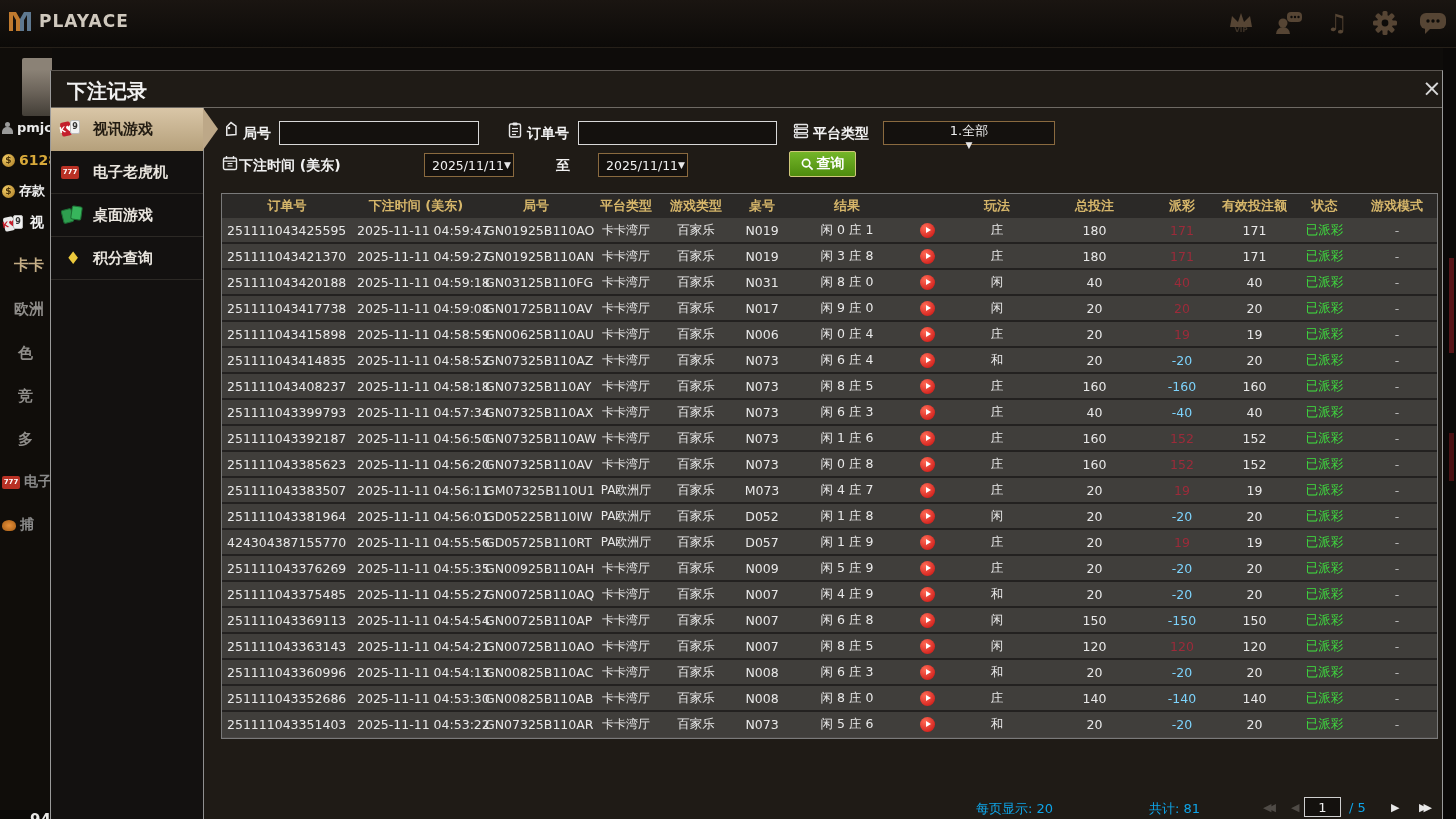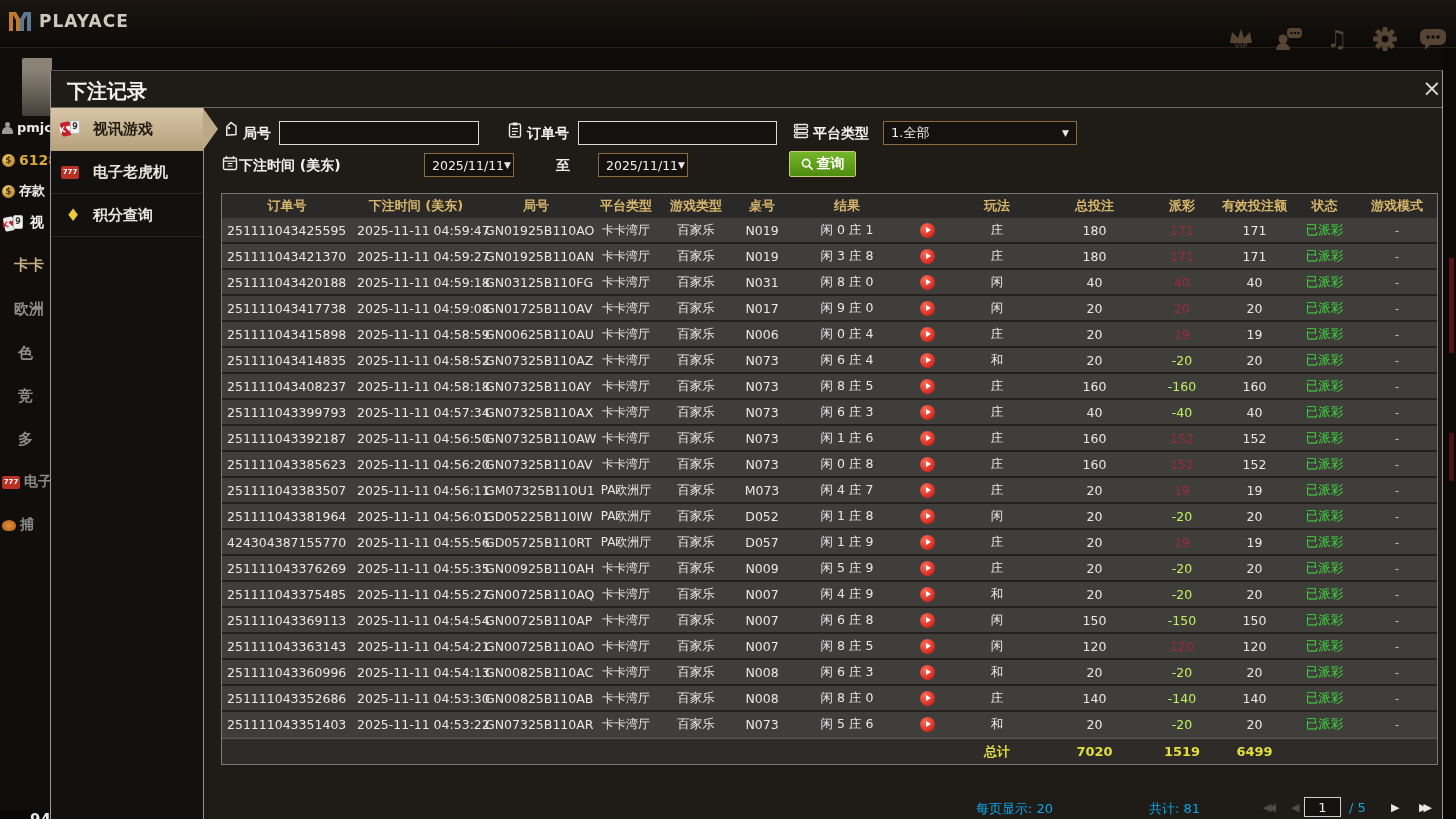--- a/index.html
+++ b/index.html
@@ -3,21 +3,21 @@
 <meta charset="utf-8">
 <style>
   * { margin:0; padding:0; box-sizing:border-box; }
   html,body { width:1456px; height:819px; overflow:hidden; background:#0e0c0a;
     font-family:"DejaVu Sans","Liberation Sans",sans-serif; }
   
   .topbar { position:absolute; left:0; top:0; width:1456px; height:48px;
     background:linear-gradient(#1a1511,#0c0a08); border-bottom:1px solid #262019; }
   .logo { position:absolute; left:8px; top:10px; display:flex; align-items:center; gap:7px; }
   .logo-text { color:#cfc8bd; font-size:17px; font-weight:bold; letter-spacing:1px; }
-  .tb-icons { position:absolute; right:8px; top:22px; display:flex; gap:18px; align-items:flex-start; }
+  .tb-icons { position:absolute; right:8px; top:6px; display:flex; gap:18px; align-items:flex-start; }
   .tb-ic { width:30px; height:34px; display:flex; flex-direction:column; align-items:center; justify-content:center; color:#564534; }
   .tb-ic svg { display:block; }
   .vip-t { font-size:7px; color:#3f3428; font-weight:bold; margin-top:-2px; }
   .music-g { font-size:24px; line-height:24px; color:#564534; }
   
   .bg-left { position:absolute; left:0; top:48px; width:52px; height:762px; background:#100d0a; }
   .avatar { position:absolute; left:22px; top:10px; width:30px; height:58px;
     background:linear-gradient(#8b8276 20%,#6e665c 55%,#433e37); border-radius:2px 0 0 2px; }
   .bgl-item { position:absolute; display:flex; align-items:center; gap:4px; white-space:nowrap; }
   .coin { width:13px; height:13px; border-radius:50%; background:radial-gradient(circle at 35% 35%,#f5d06a,#a3731d);
@@ -77,21 +77,21 @@
   
   .tbl { position:absolute; left:170px; top:122px; width:1217px; background:#262320; border:1px solid #7a7a7a; }
   .grid { display:grid; grid-template-columns:130px 128px 112px 68px 72px 60px 110px 50px 90px 105px 70px 75px 65px 80px; }
   .thead { height:24px; background:#2b2927; }
   .thead > div { display:flex; align-items:center; justify-content:center; color:#d6b66a; font-size:13px; font-weight:bold; white-space:nowrap; }
   .trow { height:26px; background:#403e3b; border-bottom:2px solid #232120; }
   .trow:last-of-type { border-bottom:1px solid #4a4745; }
   .cell { display:flex; align-items:center; justify-content:center; color:#e8e8e8; font-size:12.5px; white-space:nowrap; }
   .cell.l { justify-content:flex-start; padding-left:5px; }
   .cell.win { color:#9c2b3a; }
-  .cell.loss { color:#bef264; }
+  .cell.loss { color:#7dd3fc; }
   .cell.ok { color:#3ede3e; }
   .cell.dim { color:#b5b5b5; }
   .play-btn { width:15px; height:15px; border-radius:50%; background:radial-gradient(circle at 35% 30%,#ff6a55,#c60d0d);
     position:relative; cursor:pointer; margin:auto; }
   .play-btn::after { content:''; position:absolute; left:6px; top:4px; border-top:3.5px solid transparent;
     border-bottom:3.5px solid transparent; border-left:5.5px solid #fff; }
   .sumrow { height:26px; background:#2e2b28; border-top:1px solid #55524e; }
   .sumrow > div { display:flex; align-items:center; justify-content:center; color:#e3df3c; font-size:13px; font-weight:bold; }
   .sum-lab { grid-column:9; } .sum-bet { grid-column:10; } .sum-pay { grid-column:11; } .sum-val { grid-column:12; }
   
@@ -219,20 +219,27 @@
       </span>
       <span>视讯游戏</span>
     </div>
     <div class="sb-item">
       <span class="sb-ic" style="display:flex;align-items:center;">
           <span class="slot-ic">777</span>
         </span>
       <span>电子老虎机</span>
     </div>
     <div class="sb-item">
+      <span class="sb-ic">
+          <span class="tgc1"></span>
+          <span class="tgc2"></span>
+        </span>
+      <span>桌面游戏</span>
+    </div>
+    <div class="sb-item">
       <span class="sb-ic diamond-g">♦</span>
       <span>积分查询</span>
     </div>
   </div>
 
   <svg class="f-ic" style="left:172px; top:52px;" viewBox="0 0 16 16">
     <path d="M8,1 L14,7 L8,14 L2,8 L2,2 Z" fill="none" stroke="#e8e8e8" stroke-width="1.5" transform="rotate(45 8 8)"></path>
     <circle cx="6" cy="5" r="1.3" fill="#e8e8e8"></circle>
   </svg>
   <div class="f-label" style="left:192px; top:54px;">局号</div>
@@ -252,21 +259,21 @@
     <g fill="none" stroke="#e8e8e8" stroke-width="1.3">
       <rect x="1.5" y="1.5" width="13" height="3.4" rx="1"></rect>
       <rect x="1.5" y="6.3" width="13" height="3.4" rx="1"></rect>
       <rect x="1.5" y="11.1" width="13" height="3.4" rx="1"></rect>
     </g>
     <circle cx="4" cy="3.2" r="0.9" fill="#e8e8e8"></circle>
       <circle cx="4" cy="8" r="0.9" fill="#e8e8e8"></circle>
       <circle cx="4" cy="12.8" r="0.9" fill="#e8e8e8"></circle>
   </svg>
   <div class="f-label" style="left:762px; top:54px;">平台类型</div>
-  <div class="f-drop" style="left:832px; top:50px; width:194px;">
+  <div class="f-drop" style="left:832px; top:50px; width:172px;flex-direction:column;">
     <span>1.全部</span>
     <span class="dv">▼</span>
   </div>
 
   <svg class="f-ic" style="left:171px; top:84px;" viewBox="0 0 16 16">
     <rect x="1.5" y="3" width="13" height="11.5" rx="1.5" fill="none" stroke="#e8e8e8" stroke-width="1.4"></rect>
     <line x1="4.5" y1="1" x2="4.5" y2="4" stroke="#e8e8e8" stroke-width="1.4"></line>
     <line x1="11.5" y1="1" x2="11.5" y2="4" stroke="#e8e8e8" stroke-width="1.4"></line>
     <line x1="2" y1="6.2" x2="14" y2="6.2" stroke="#e8e8e8" stroke-width="1.2"></line>
     <line x1="5.5" y1="8.5" x2="10.5" y2="8.5" stroke="#e8e8e8" stroke-width="1.1"></line>
@@ -681,26 +688,20 @@
             <span class="play-btn"></span>
           </div>
     <div class="cell">和</div>
     <div class="cell">20</div>
     <div class="cell loss">-20</div>
     <div class="cell">20</div>
     <div class="cell ok">已派彩</div>
     <div class="cell dim">-</div>
   </div>
 </div>
-    <div class="sumrow grid">
-      <div class="sum-lab">总计</div>
-      <div class="sum-bet">7020</div>
-      <div class="sum-pay">1519</div>
-      <div class="sum-val">6499</div>
-    </div>
   </div>
 
   <div class="pg-text" style="left:925px; top:729px;">每页显示: 20</div>
   <div class="pg-text" style="left:1098px; top:729px;">共计: 81</div>
   <span class="pg-arrow dbl pg-dim" style="left:1212px;">◀◀</span>
   <span class="pg-arrow pg-dim" style="left:1240px;">◀</span>
   <input class="pg-input" value="1" style="">
   <span class="pg-text" style="left:1298px; top:729px;">/ 5</span>
   <span class="pg-arrow pg-on" style="left:1340px;">▶</span>
   <span class="pg-arrow dbl pg-on" style="left:1368px;">▶▶</span>

